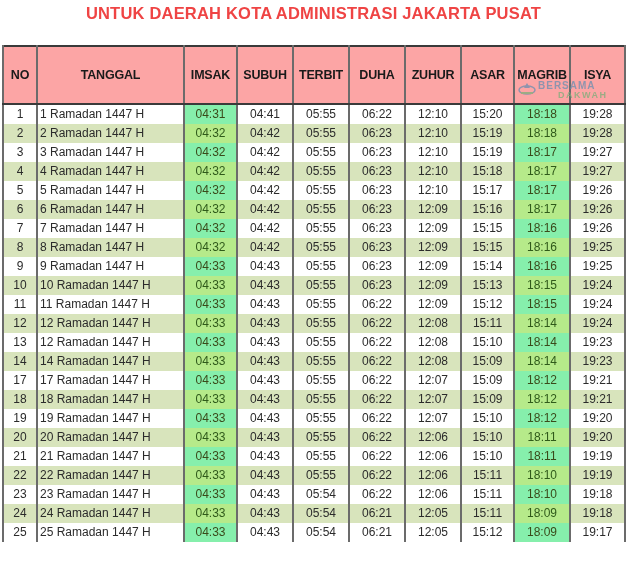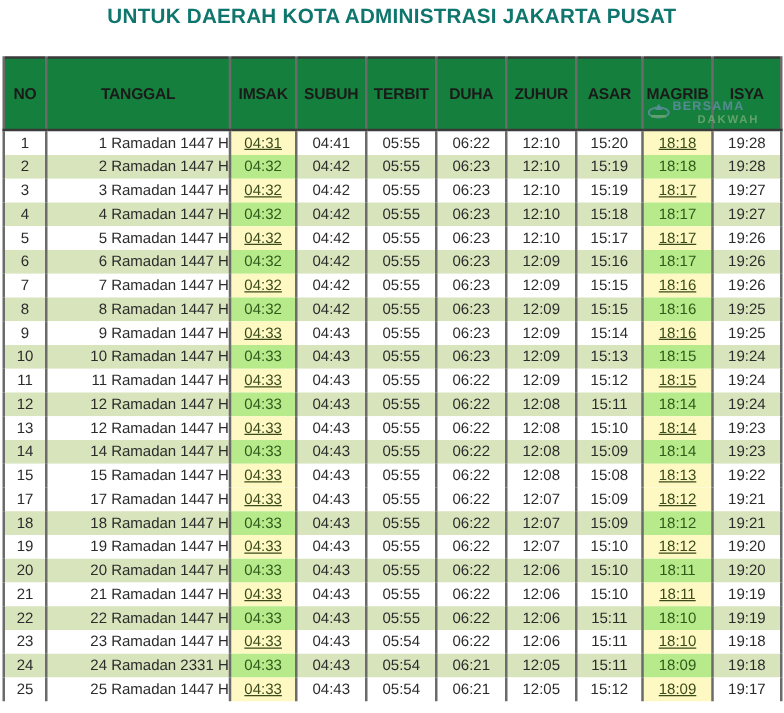--- a/index.html
+++ b/index.html
@@ -2,43 +2,43 @@
 <html><head>
   <meta charset="utf-8">
   <style>
     html, body { margin: 0; padding: 0; background: #ffffff; }
     body {
       width: 627px; height: 570px; overflow: hidden; position: relative;
       font-family: "Liberation Sans", "DejaVu Sans", sans-serif;
     }
     .title {
       position: absolute; left: 0; top: 4px; width: 627px; text-align: center;
-      font-size: 16.5px; font-weight: bold; color: #0f766e; letter-spacing: 0.2px;
+      font-size: 16.5px; font-weight: bold; color: #ef4444; letter-spacing: 0.2px;
     }
     .sheet {
       position: absolute; left: 2px; top: 45px;
       border-collapse: collapse; table-layout: fixed;
       border-top: 2px solid #3a3a3a; border-left: 2px solid #6b6b6b;
     }
     .sheet th {
-      background: #15803d; color: #1a1a1a; font-size: 12.5px; font-weight: bold;
+      background: #fca5a5; color: #1a1a1a; font-size: 12.5px; font-weight: bold;
       height: 56px; padding: 0; text-align: center; vertical-align: middle;
       border-left: 2px solid #6b6b6b; border-right: 2px solid #6b6b6b;
       border-bottom: 2px solid #3a3a3a; letter-spacing: -0.2px;
     }
     .sheet td {
       height: 19px; padding: 0; font-size: 12px; color: #2b2b2b; text-align: center;
       border-left: 2px solid #6b6b6b; border-right: 2px solid #6b6b6b;
       border-top: none; border-bottom: none; white-space: nowrap;
       line-height: 19px;
     }
-    .sheet td.date { text-align: right; padding-left: 2px; }
+    .sheet td.date { text-align: left; padding-left: 2px; }
     .sheet tr.odd td { background: #ffffff; }
     .sheet tr.even td { background: #d8e4bc; }
-    .sheet tr.odd td.hl { background: #fef9c3; color: #3a4a1a; text-decoration: underline; }
+    .sheet tr.odd td.hl { background: #86efac; color: #3a4a1a; }
     .sheet tr.even td.hl { background: #b6ea8a; color: #2f5a1a; }
     .watermark {
       position: absolute; left: 516px; top: 80px; width: 108px; height: 22px;
       pointer-events: none; opacity: 0.75;
     }
     .wm-line1 { position: absolute; left: 22px; top: 0; font-size: 10px; color: #6b8fb0; letter-spacing: 1px; font-weight: bold; }
     .wm-line2 { position: absolute; left: 22px; top: 10px; font-size: 9px; color: #7cae7a; letter-spacing: 1.5px; font-weight: bold; margin-left: 20px; }
     .wm-logo { position: absolute; left: 2px; top: 1px; width: 18px; height: 18px; }
   </style>
 </head>
@@ -236,32 +236,20 @@
         <td class="hl">04:33</td>
         <td>04:43</td>
         <td>05:55</td>
         <td>06:22</td>
         <td>12:08</td>
         <td>15:09</td>
         <td class="hl">18:14</td>
         <td>19:23</td>
       </tr>
       <tr class="odd">
-        <td>15</td>
-        <td class="date">15 Ramadan 1447 H</td>
-        <td class="hl">04:33</td>
-        <td>04:43</td>
-        <td>05:55</td>
-        <td>06:22</td>
-        <td>12:08</td>
-        <td>15:08</td>
-        <td class="hl">18:13</td>
-        <td>19:22</td>
-      </tr>
-      <tr class="odd">
         <td>17</td>
         <td class="date">17 Ramadan 1447 H</td>
         <td class="hl">04:33</td>
         <td>04:43</td>
         <td>05:55</td>
         <td>06:22</td>
         <td>12:07</td>
         <td>15:09</td>
         <td class="hl">18:12</td>
         <td>19:21</td>
@@ -333,21 +321,21 @@
         <td>04:43</td>
         <td>05:54</td>
         <td>06:22</td>
         <td>12:06</td>
         <td>15:11</td>
         <td class="hl">18:10</td>
         <td>19:18</td>
       </tr>
       <tr class="even">
         <td>24</td>
-        <td class="date">24 Ramadan 2331 H</td>
+        <td class="date">24 Ramadan 1447 H</td>
         <td class="hl">04:33</td>
         <td>04:43</td>
         <td>05:54</td>
         <td>06:21</td>
         <td>12:05</td>
         <td>15:11</td>
         <td class="hl">18:09</td>
         <td>19:18</td>
       </tr>
       <tr class="odd">

